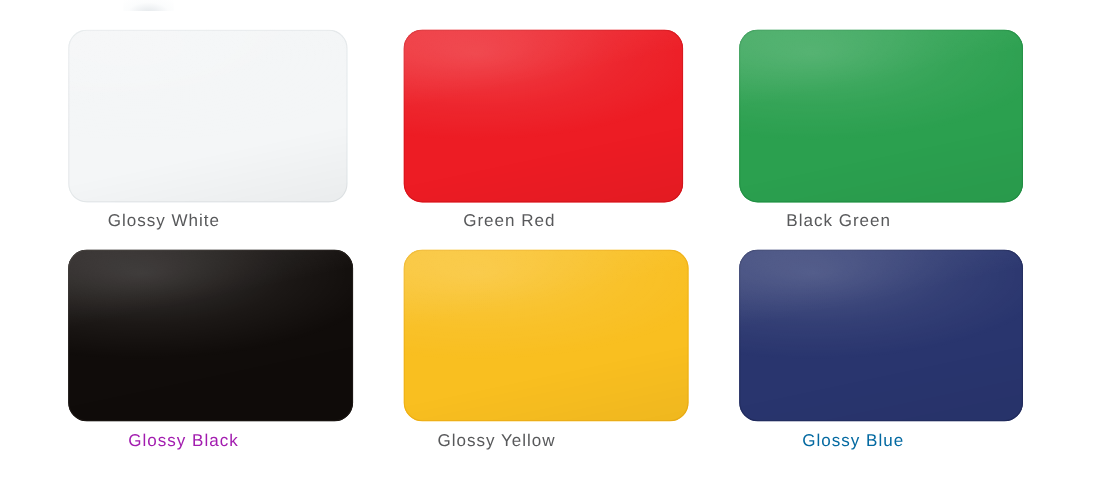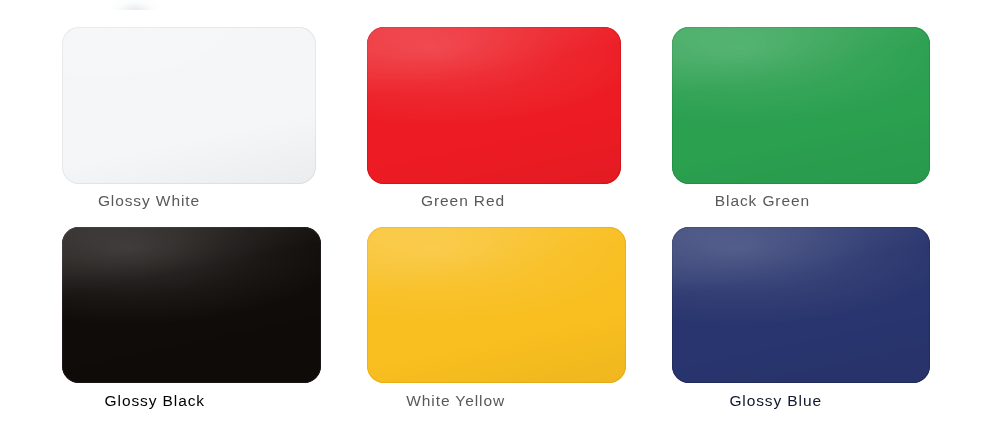--- a/index.html
+++ b/index.html
@@ -96,33 +96,33 @@
         <div class="gloss"></div>
       </div>
       <div class="caption" style="left: 610px; top: 192px; width: 200px; color: rgb(88, 89, 91);">Black Green</div>
     </div>
 
     <div class="swatch-cell">
       <div class="chip" style="left: 62px; top: 227px; width: 259px; height: 156px;">
         <div class="chip-inner" style="background: rgb(16, 12, 10); box-shadow: rgb(28, 23, 20) 0px 0px 0px 1px inset;"></div>
         <div class="gloss"></div>
       </div>
-      <div class="caption" style="left: 5px; top: 392px; width: 200px; color: #000000;">Glossy Black</div>
+      <div class="caption" style="left: 17px; top: 392px; width: 200px; color: #a21caf;">Glossy Black</div>
     </div>
 
     <div class="swatch-cell">
       <div class="chip" style="left: 367px; top: 227px; width: 259px; height: 156px;">
         <div class="chip-inner" style="background: rgb(249, 191, 32); box-shadow: rgb(239, 176, 23) 0px 0px 0px 1px inset;"></div>
         <div class="gloss"></div>
       </div>
-      <div class="caption" style="left: 305px; top: 392px; width: 200px; color: rgb(88, 89, 91);">White Yellow</div>
+      <div class="caption" style="left: 305px; top: 392px; width: 200px; color: rgb(88, 89, 91);">Glossy Yellow</div>
     </div>
 
     <div class="swatch-cell">
       <div class="chip" style="left: 672px; top: 227px; width: 258px; height: 156px;">
         <div class="chip-inner" style="background: rgb(41, 53, 110); box-shadow: rgb(34, 44, 94) 0px 0px 0px 1px inset;"></div>
         <div class="gloss"></div>
       </div>
-      <div class="caption" style="left: 622px; top: 392px; width: 200px; color: #0f172a;">Glossy Blue</div>
+      <div class="caption" style="left: 622px; top: 392px; width: 200px; color: #0369a1;">Glossy Blue</div>
     </div>
 
   </div>
 </div>
 
 </body></html>

